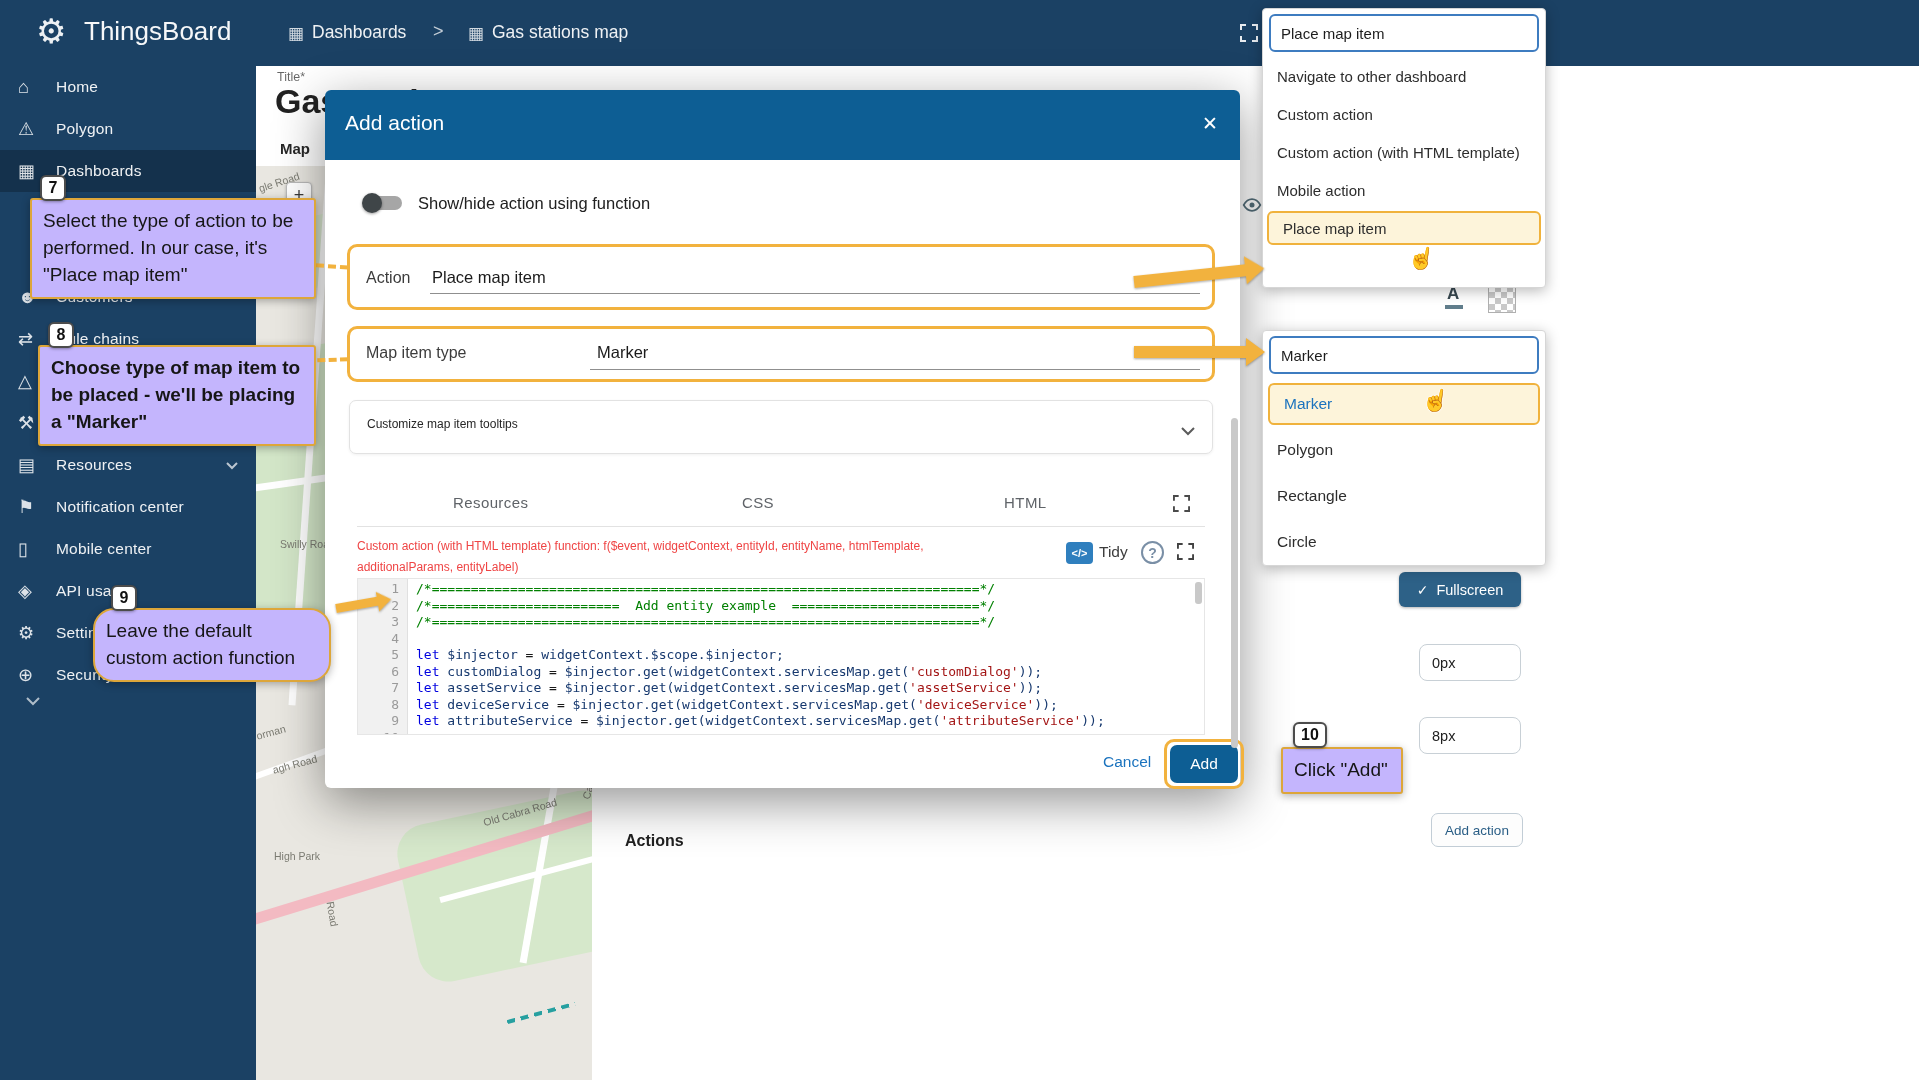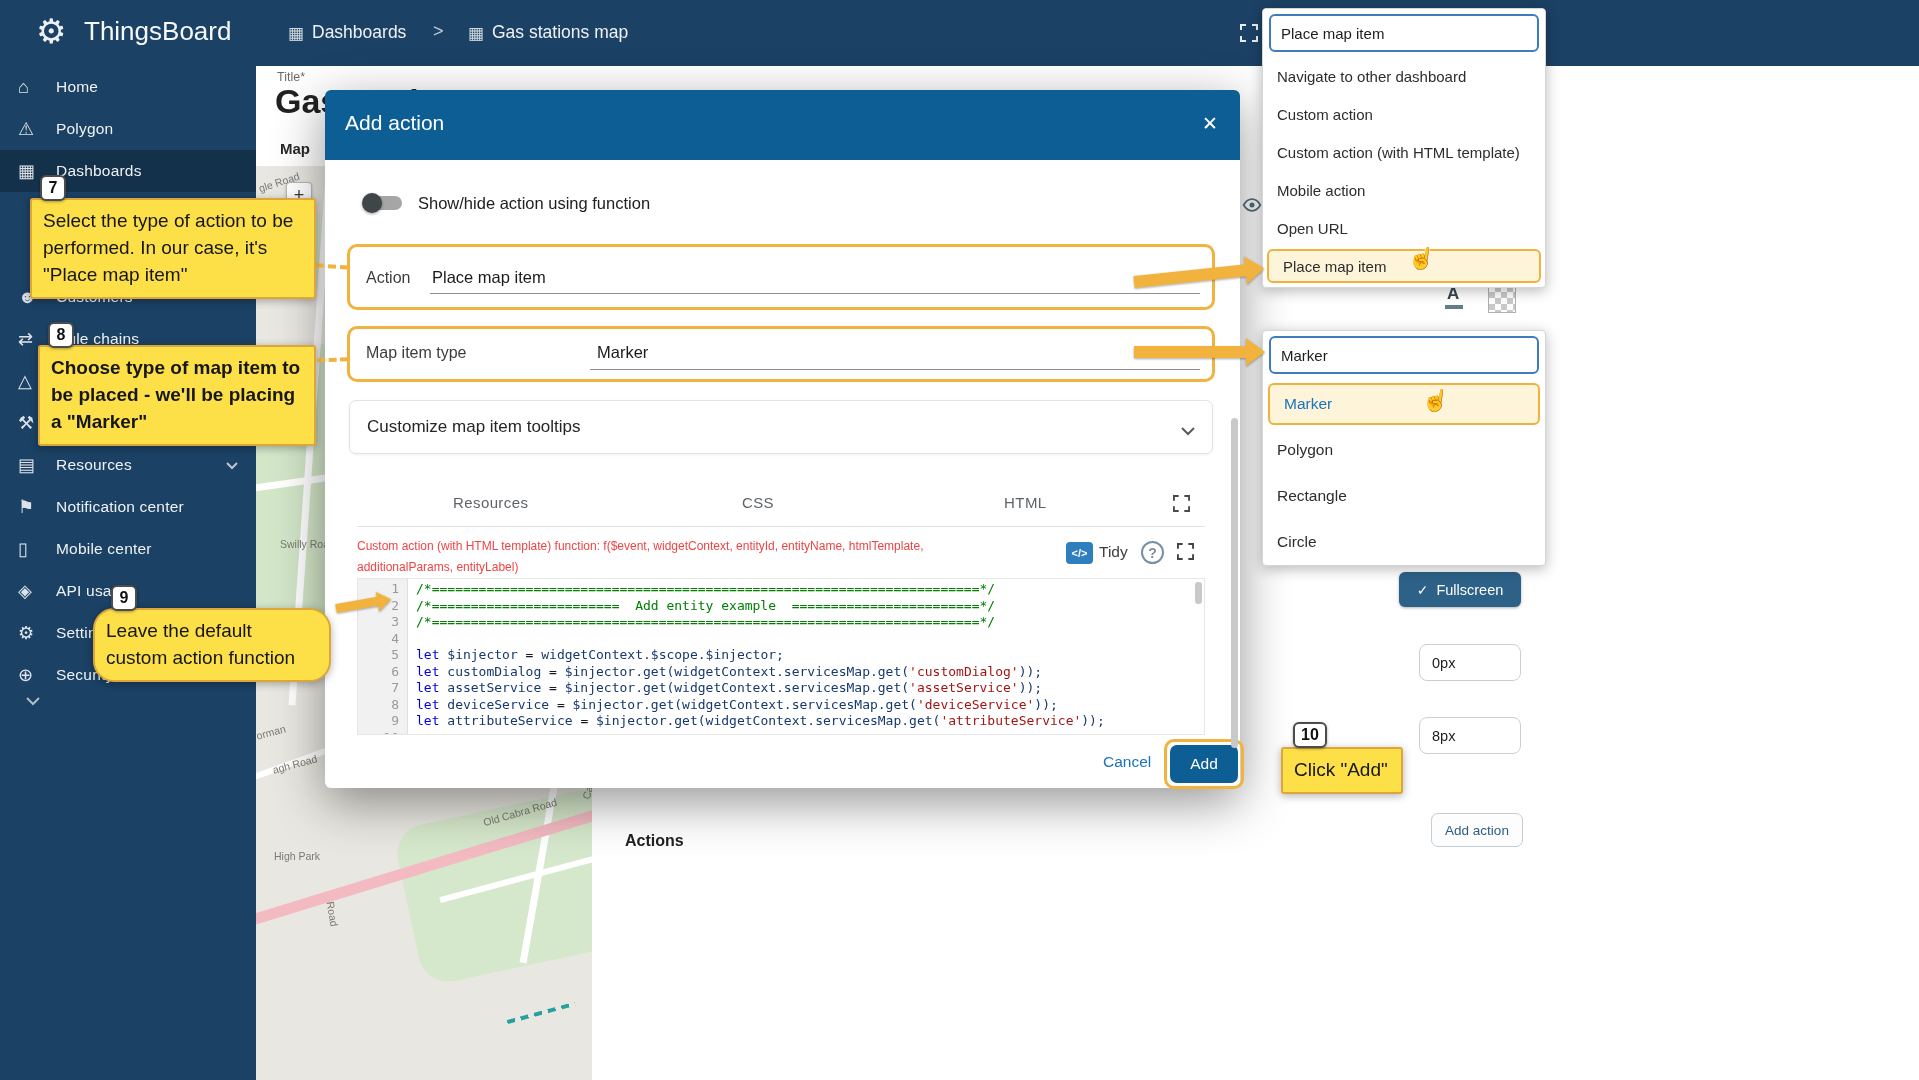--- a/index.html
+++ b/index.html
@@ -11,21 +11,21 @@
   .sb-row{display:flex;align-items:center;height:42px;padding-left:18px;cursor:pointer}
   .sb-row.active{background:rgba(0,0,0,.24)}
   .sb-icon{width:26px;font-size:18px;color:rgba(255,255,255,.85)}
   .sb-label{margin-left:12px;font-size:15.5px;color:rgba(255,255,255,.93);letter-spacing:.2px;white-space:nowrap}
   .hl-box{position:absolute;border:3px solid #f2b23e;border-radius:10px;pointer-events:none}
   .arrow{position:absolute;height:12px;background:#f2b23e;transform-origin:left center;filter:drop-shadow(0 1px 1px rgba(0,0,0,.35));z-index:25}
   .arrow::after{content:"";position:absolute;right:-19px;top:50%;transform:translateY(-50%);border-left:19px solid #f2b23e;border-top:14px solid transparent;border-bottom:14px solid transparent}
   .arrow.sm{height:9px}
   .arrow.sm::after{right:-14px;border-left-width:14px;border-top-width:10px;border-bottom-width:10px}
   .dash{position:absolute;border-top:4px dashed #f2b23e;z-index:25}
-  .callout{position:absolute;background:#fde047;border:2px solid #dda63a;border-radius:3px;box-shadow:0 2px 8px rgba(0,0,0,.3);padding:8px 11px;font-size:19px;line-height:1.42;color:#161616;z-index:25}
+  .callout{position:absolute;background:#c4b5fd;border:2px solid #dda63a;border-radius:3px;box-shadow:0 2px 8px rgba(0,0,0,.3);padding:8px 11px;font-size:19px;line-height:1.42;color:#161616;z-index:25}
   .badge{position:absolute;background:#fff;border:2px solid #4c4c4c;border-radius:6px;display:flex;align-items:center;justify-content:center;font-weight:bold;font-size:16px;color:#111;box-shadow:0 1px 3px rgba(0,0,0,.35);z-index:26}
   .dd-panel{position:absolute;width:284px;background:#fff;border:1px solid #d6d6d6;box-shadow:0 3px 14px rgba(0,0,0,.28);z-index:20;border-radius:4px}
   .dd-input{position:absolute;left:6px;right:6px;top:5px;height:38px;border:2px solid #3e7cc0;border-radius:6px;background:#fff;display:flex;align-items:center;padding-left:10px;font-size:15px;color:#1d1d1d}
   .dd-row{display:flex;align-items:center;padding-left:14px;font-size:15px;color:#2d2d2d;cursor:pointer;white-space:nowrap}
   .dd-hl{border:2px solid #f0b23c;background:#fdf4da;border-radius:6px}
   .cursor{position:absolute;font-size:22px;color:#2f2f2f;text-shadow:0 0 2px #fff,0 0 2px #fff;z-index:27;transform:rotate(10deg)}
   .tabbar{position:absolute;display:flex;border-bottom:1px solid #e2e2e2}
   .tab{flex:1;display:flex;align-items:center;justify-content:center;font-size:15px;font-weight:500;letter-spacing:.4px;color:#5f6368;border-bottom:2px solid transparent;height:100%;cursor:pointer}
   .tab.active{color:#1b73be;border-bottom-color:#1b73be}
   .tab-icon{width:46px;display:flex;align-items:center;justify-content:center}
@@ -189,21 +189,21 @@
     <span class="abs" style="left:41px;top:179px;font-size:16px;color:#3c3c3c;">Action</span>
     <span class="abs" style="left:107px;top:178px;font-size:16.5px;color:#1b1b1b;">Place map item</span>
     <i class="abs" style="left:105px;top:203px;width:770px;height:1px;background:#8f8f8f;"></i>
 
     <div class="hl-box" style="left:22px;top:236px;width:868px;height:56px;"></div>
     <span class="abs" style="left:41px;top:254px;font-size:16px;color:#3c3c3c;">Map item type</span>
     <span class="abs" style="left:272px;top:253px;font-size:16.5px;color:#1b1b1b;">Marker</span>
     <i class="abs" style="left:265px;top:279px;width:610px;height:1px;background:#8f8f8f;"></i>
 
     <div class="abs" style="left:24px;top:310px;width:864px;height:54px;border:1px solid #e2e2e2;border-radius:7px;box-shadow:0 1px 3px rgba(0,0,0,.06);cursor:pointer;"></div>
-    <span class="abs" style="left:42px;top:327px;font-size:17px;font-weight:500;color:#262626;">Customize map item tooltips</span>
+    <span class="abs" style="left:42px;top:327px;font-size:12px;font-weight:500;color:#262626;">Customize map item tooltips</span>
     <span class="abs" style="left:856px;top:332px;"><svg width="14" height="9" viewBox="0 0 14 9">
           <path d="M1 1l6 6 6-6" fill="none" stroke="#5b5b5b" stroke-width="2"></path>
         </svg></span>
 
     <div class="tabbar" style="left:32px;top:391px;width:848px;height:46px;">
       <div class="tab">Resources</div>
       <div class="tab">CSS</div>
       <div class="tab">HTML</div>
       <div class="tab-icon">
           <svg width="17" height="17" viewBox="0 0 18 18">
@@ -263,21 +263,20 @@
   <i class="arrow" style="left:1134px;top:346px;width:112px;"></i>
   <i class="arrow sm" style="left:336px;top:604px;width:42px;transform:rotate(-10deg);"></i>
 
   <div class="dd-panel" style="left:1262px;top:8px;height:280px;">
     <div class="dd-input">Place map item</div>
     <div class="abs" style="left:0;right:0;top:48px;">
       <div class="dd-row" style="height:38px;">Navigate to other dashboard</div>
       <div class="dd-row" style="height:38px;">Custom action</div>
       <div class="dd-row" style="height:38px;">Custom action (with HTML template)</div>
       <div class="dd-row" style="height:38px;">Mobile action</div>
-      <div class="dd-row" style="height:38px;">Open URL</div>
       <div class="dd-row dd-hl" style="height:34px;margin:2px 4px;">Place map item</div>
     </div>
   </div>
   <span class="cursor" style="left:1408px;top:246px;">☝</span>
 
   <div class="dd-panel" style="left:1262px;top:330px;height:236px;">
     <div class="dd-input">Marker</div>
     <div class="abs" style="left:0;right:0;top:50px;">
       <div class="dd-row dd-hl" style="height:42px;margin:2px 5px;font-size:15.5px;color:#1b73be;">Marker</div>
       <div class="dd-row" style="height:46px;font-size:15.5px;">Polygon</div>

